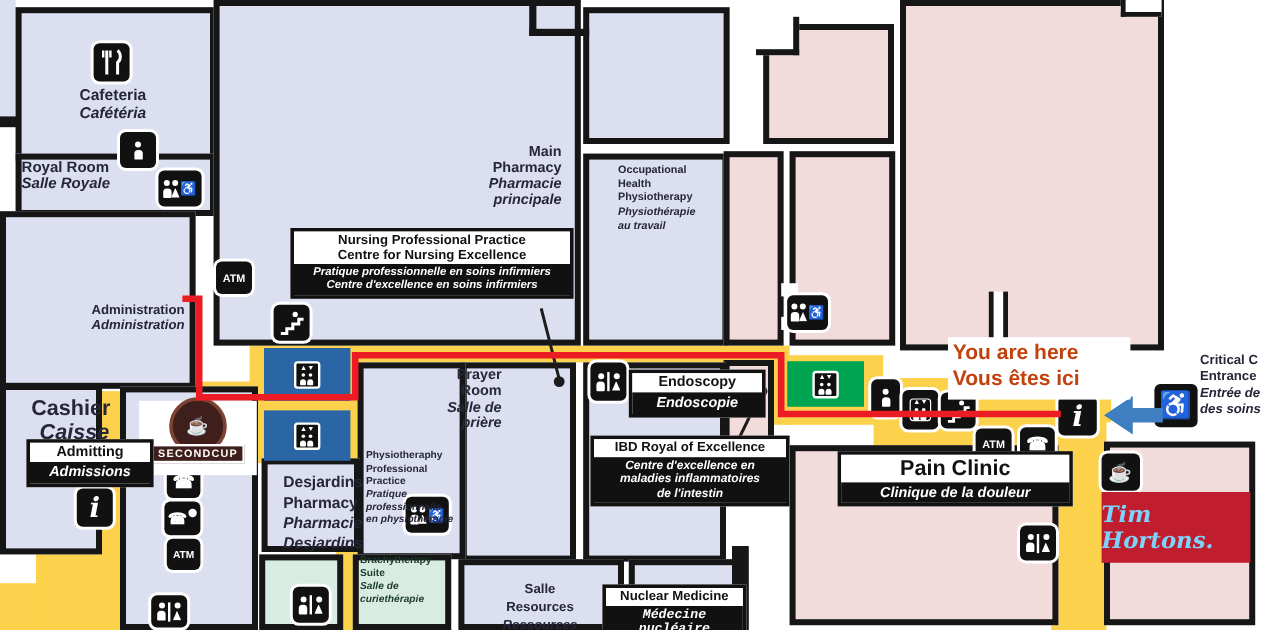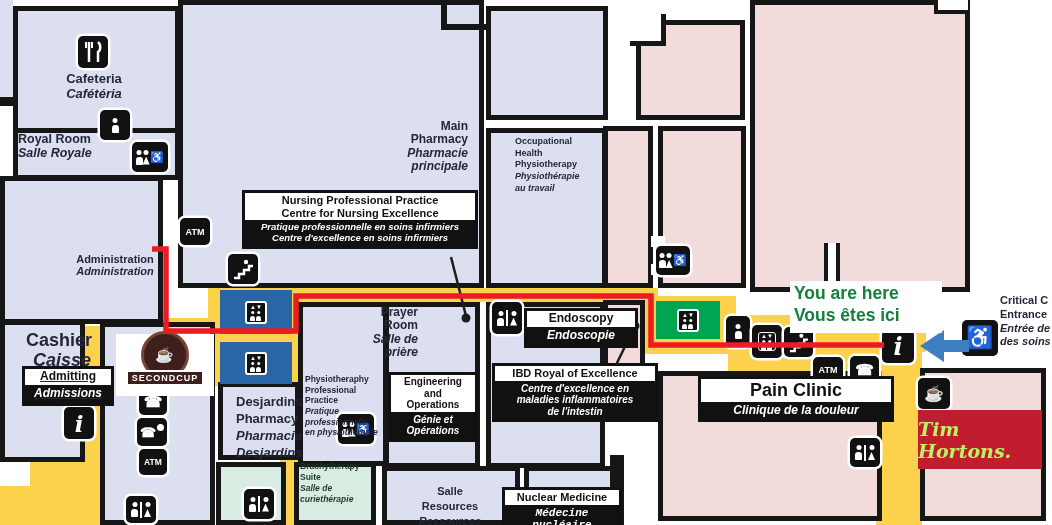--- a/index.html
+++ b/index.html
@@ -36,24 +36,24 @@
   .elv .ppl{display:flex;gap:1px;margin-top:1px;}
   .sclogo{position:absolute;left:116px;top:334px;width:98px;height:62px;background:#fff;z-index:6;
           display:flex;flex-direction:column;align-items:center;}
   .sc-circle{width:42px;height:42px;border-radius:50%;background:#3f1f1b;border:3px solid #7a4333;
           display:flex;align-items:center;justify-content:center;margin-top:-3px;}
   .sc-cup{color:#fff;font-size:15px;}
   .sc-banner{margin-top:-9px;background:#3f1f1b;color:#fff;border:2px solid #fff;font-size:9px;
           font-weight:bold;padding:1px 4px;letter-spacing:1px;white-space:nowrap;}
   .tim{position:absolute;left:918px;top:410px;width:124px;height:59px;background:#c01e2e;z-index:6;
        display:flex;align-items:center;justify-content:center;}
-  .tim span{font-family:"DejaVu Serif",serif;font-style:italic;font-weight:bold;color:#bef264;font-size:19px;}
+  .tim span{font-family:"DejaVu Serif",serif;font-style:italic;font-weight:bold;color:#7dd3fc;font-size:19px;}
   .yah{position:absolute;left:790px;top:281px;width:152px;height:52px;background:#fff;z-index:8;
        padding:2px 4px;box-sizing:border-box;}
-  .yah div{color:#15803d;font-weight:bold;font-size:17.5px;line-height:1.25;}
+  .yah div{color:#c2410c;font-weight:bold;font-size:17.5px;line-height:1.25;}
   svg.overlay{position:absolute;left:0;top:0;z-index:6;pointer-events:none;}
   .serifi{font-family:"DejaVu Serif",serif;font-style:italic;font-weight:bold;}
 </style>
 </head>
 <body>
 
 <div id="map">
 
   <div class="cor" style="left:85px;top:326px;width:17px;height:199px;"></div>
   <div class="cor" style="left:30px;top:458px;width:73px;height:67px;"></div>
@@ -316,39 +316,29 @@
       </div>
   </div>
   <div class="lbl" style="left:492px;top:363px;width:166px;">
     <div class="w" style="font-size:11px;">IBD Royal of Excellence</div>
     <div class="k" style="font-size:10px;">
         <div>Centre d'excellence en</div>
         <div>maladies inflammatoires</div>
         <div>de l'intestin</div>
       </div>
   </div>
-  <div class="lbl" style="left:388px;top:372px;width:90px;">
-    <div class="w" style="font-size:10px;">
-        <div>Engineering and</div>
-        <div>Operations</div>
-      </div>
-    <div class="k" style="font-size:10px;">
-        <div>Génie et</div>
-        <div>Opérations</div>
-      </div>
-  </div>
   <div class="lbl" style="left:502px;top:487px;width:120px;">
     <div class="w" style="font-size:11px;">Nuclear Medicine</div>
     <div class="k" style="font-size:11px;font-family:Liberation Mono, monospace;">Médecine nucléaire</div>
   </div>
   <div class="lbl" style="left:698px;top:376px;width:196px;">
     <div class="w" style="font-size:18px;text-align:center;">Pain Clinic</div>
     <div class="k" style="font-size:12px;">Clinique de la douleur</div>
   </div>
-  <div class="lbl" style="left:22px;top:366px;width:92px;text-decoration:underline;">
+  <div class="lbl" style="left:22px;top:366px;width:106px;">
     <div class="w" style="font-size:12px;">Admitting</div>
     <div class="k" style="font-size:12px;">Admissions</div>
   </div>
 
   <div class="yah">
     <div>You are here</div>
     <div>Vous êtes ici</div>
   </div>
 
 </div>

